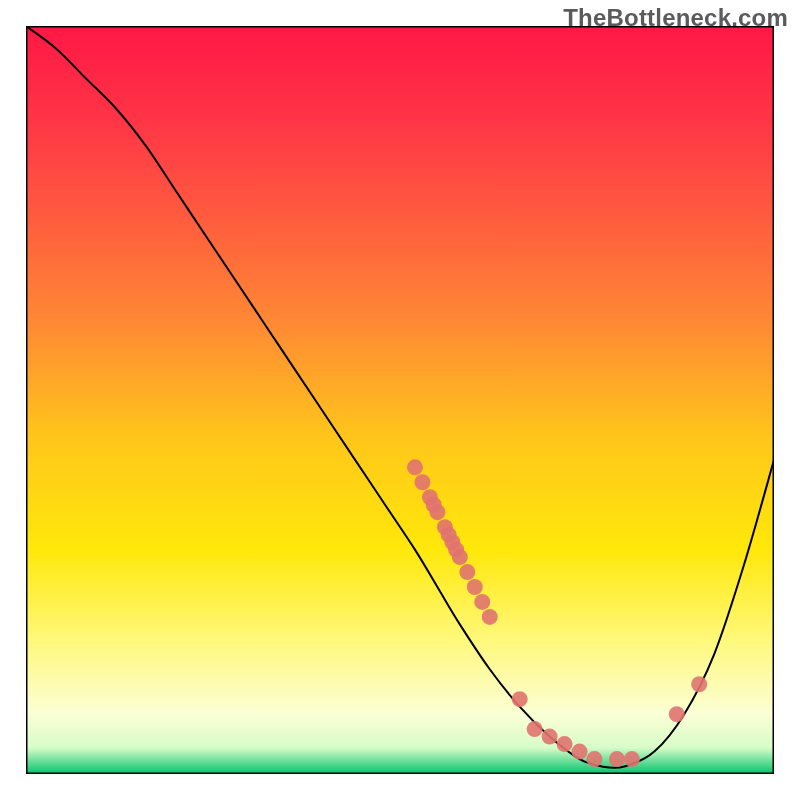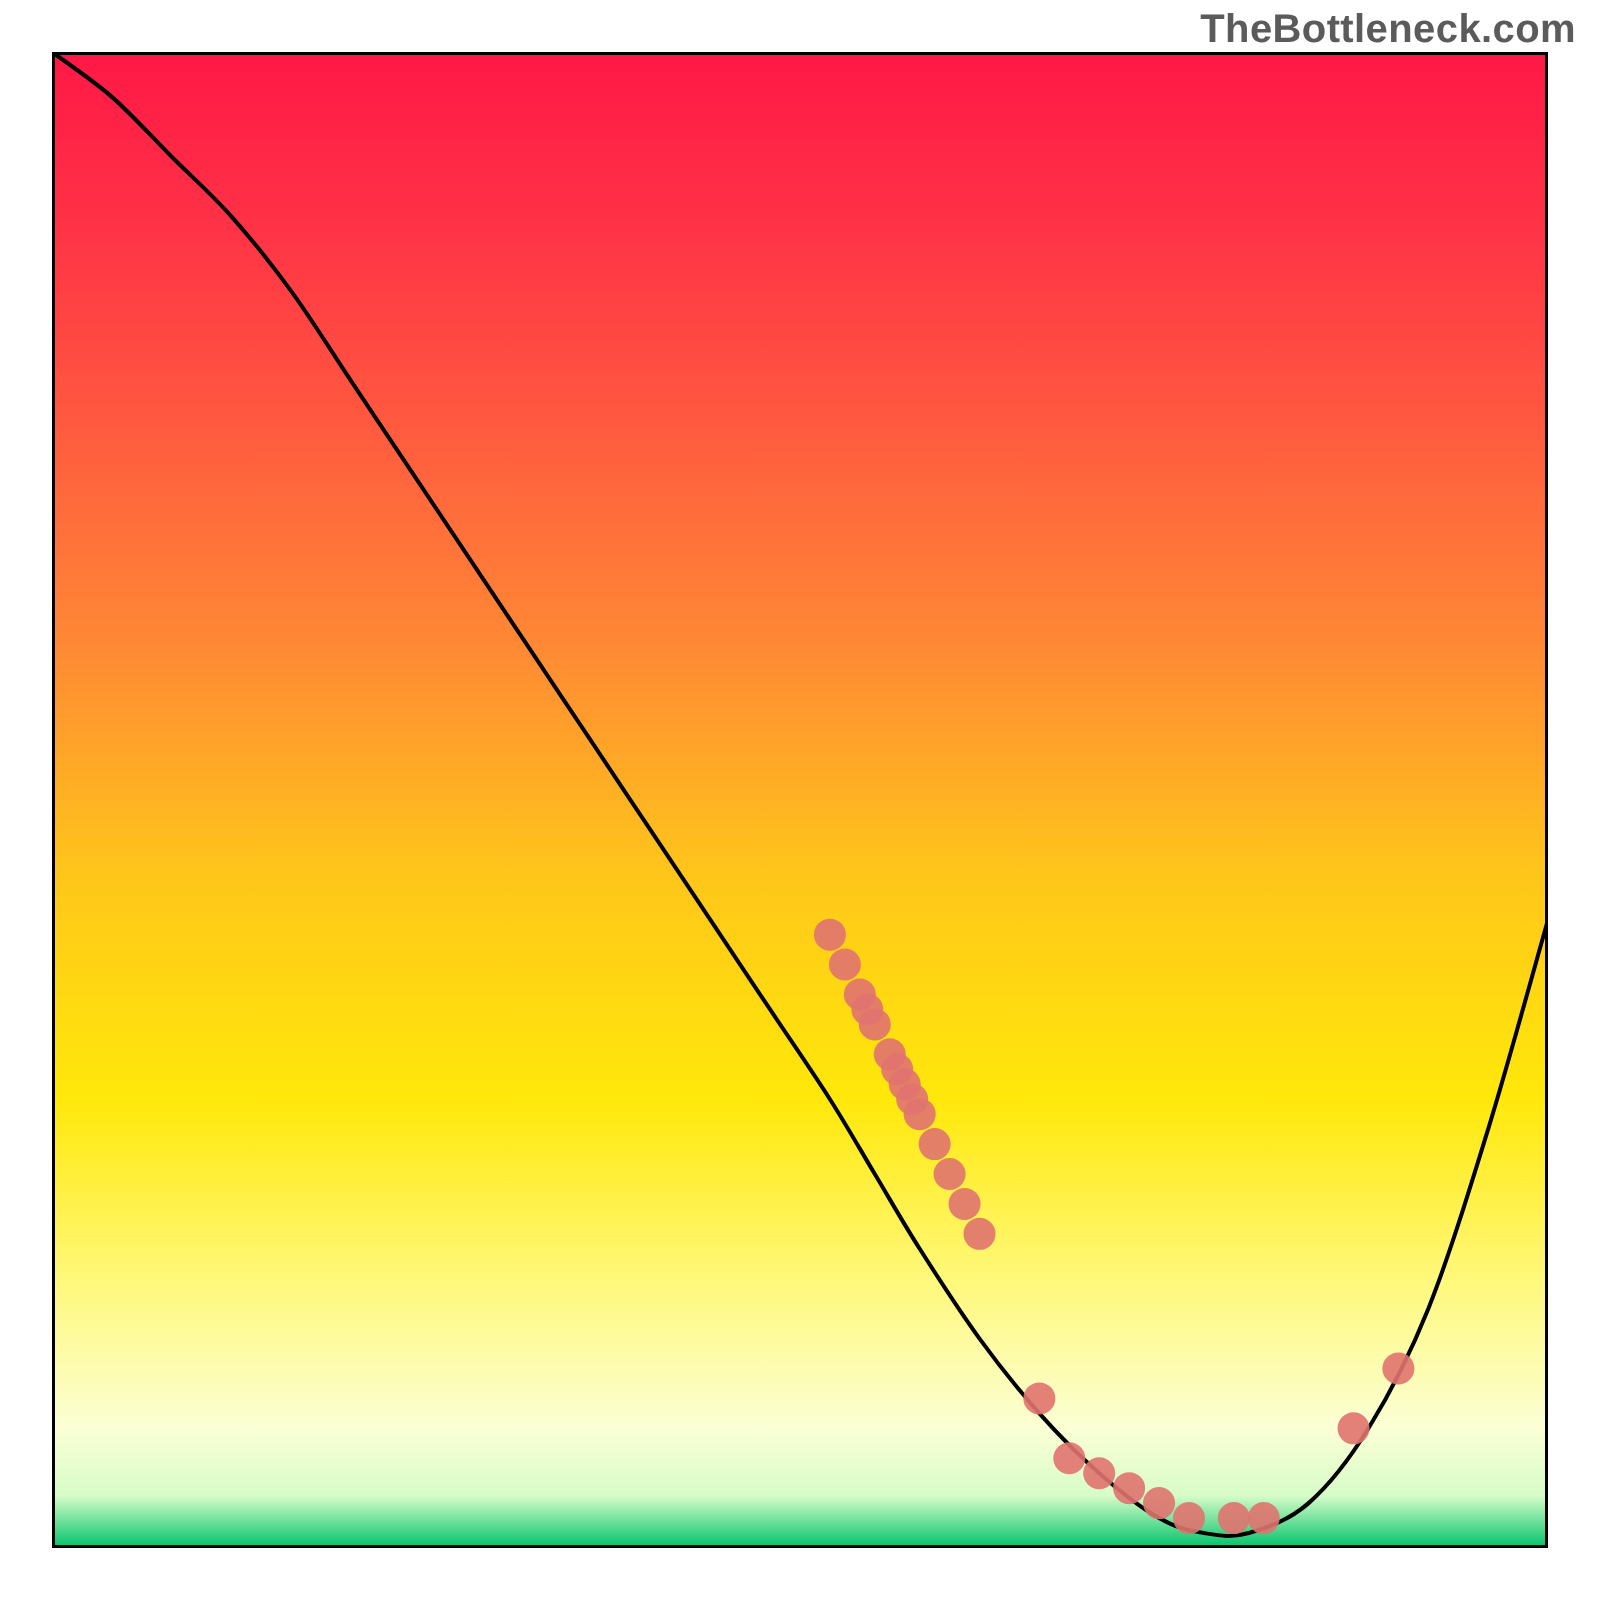--- a/index.html
+++ b/index.html
@@ -9,21 +9,21 @@
     background: #fff;
     font-family: Arial, sans-serif;
     position: relative;
     overflow: hidden;
   }
   .watermark {
     position: absolute;
     top: 4px;
     right: 12px;
     color: #5b5b5b;
-    font-size: 20px;
+    font-size: 24px;
     font-weight: 600;
     z-index: 20;
     letter-spacing: 0.2px;
   }
   .plot {
     position: absolute;
     left: 26px;
     top: 26px;
     width: 748px;
     height: 748px;

